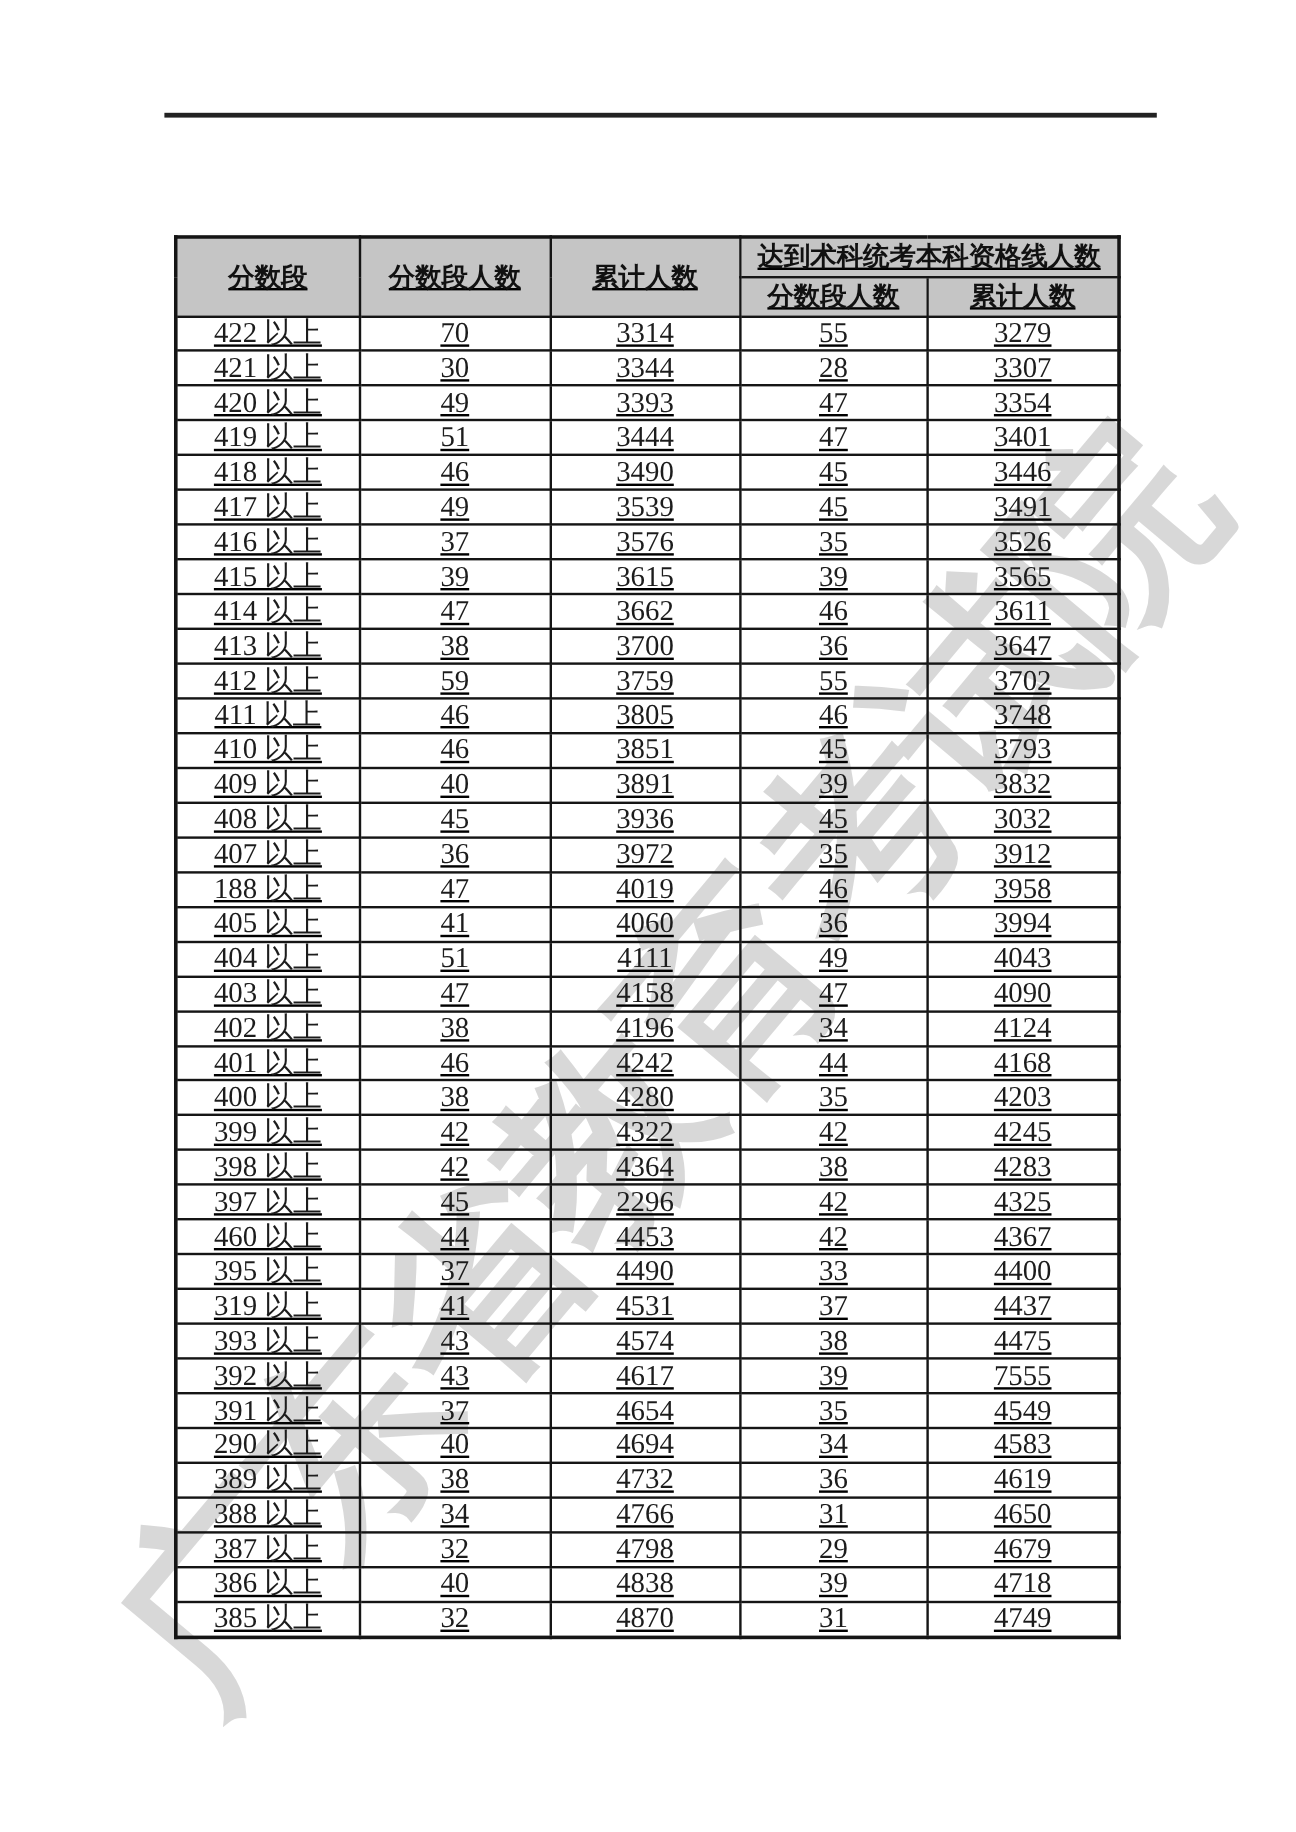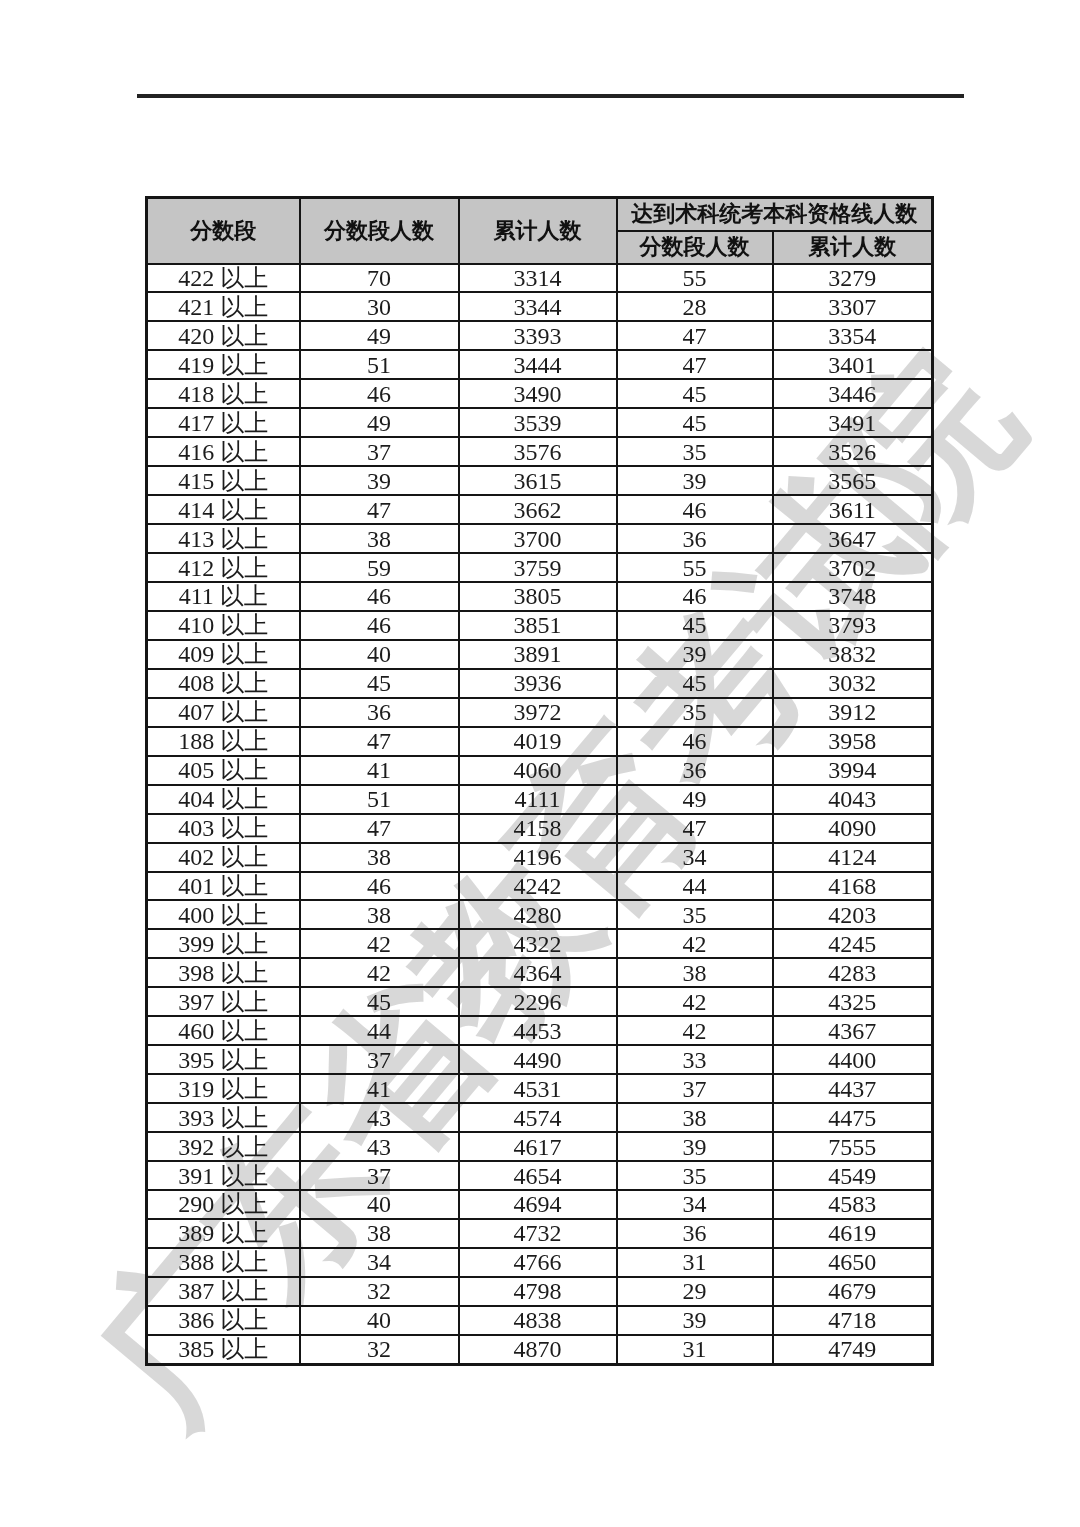--- a/index.html
+++ b/index.html
@@ -36,20 +36,21 @@
     font-family:"DejaVu Serif","Liberation Serif",serif;
   }
   table.score-table{
     position:absolute;
     left:145px;top:196px;
     width:786px;height:1170px;
     border-collapse:collapse;
     table-layout:fixed;
     z-index:1;
     border:3px solid var(--border-color,#151515);
+    text-decoration:underline;
   }
   table.score-table th,
   table.score-table td{
     border:2px solid var(--border-color,#151515);
     text-align:center;
     vertical-align:middle;
     padding:0;
     overflow:hidden;
   }
   table.score-table th{

